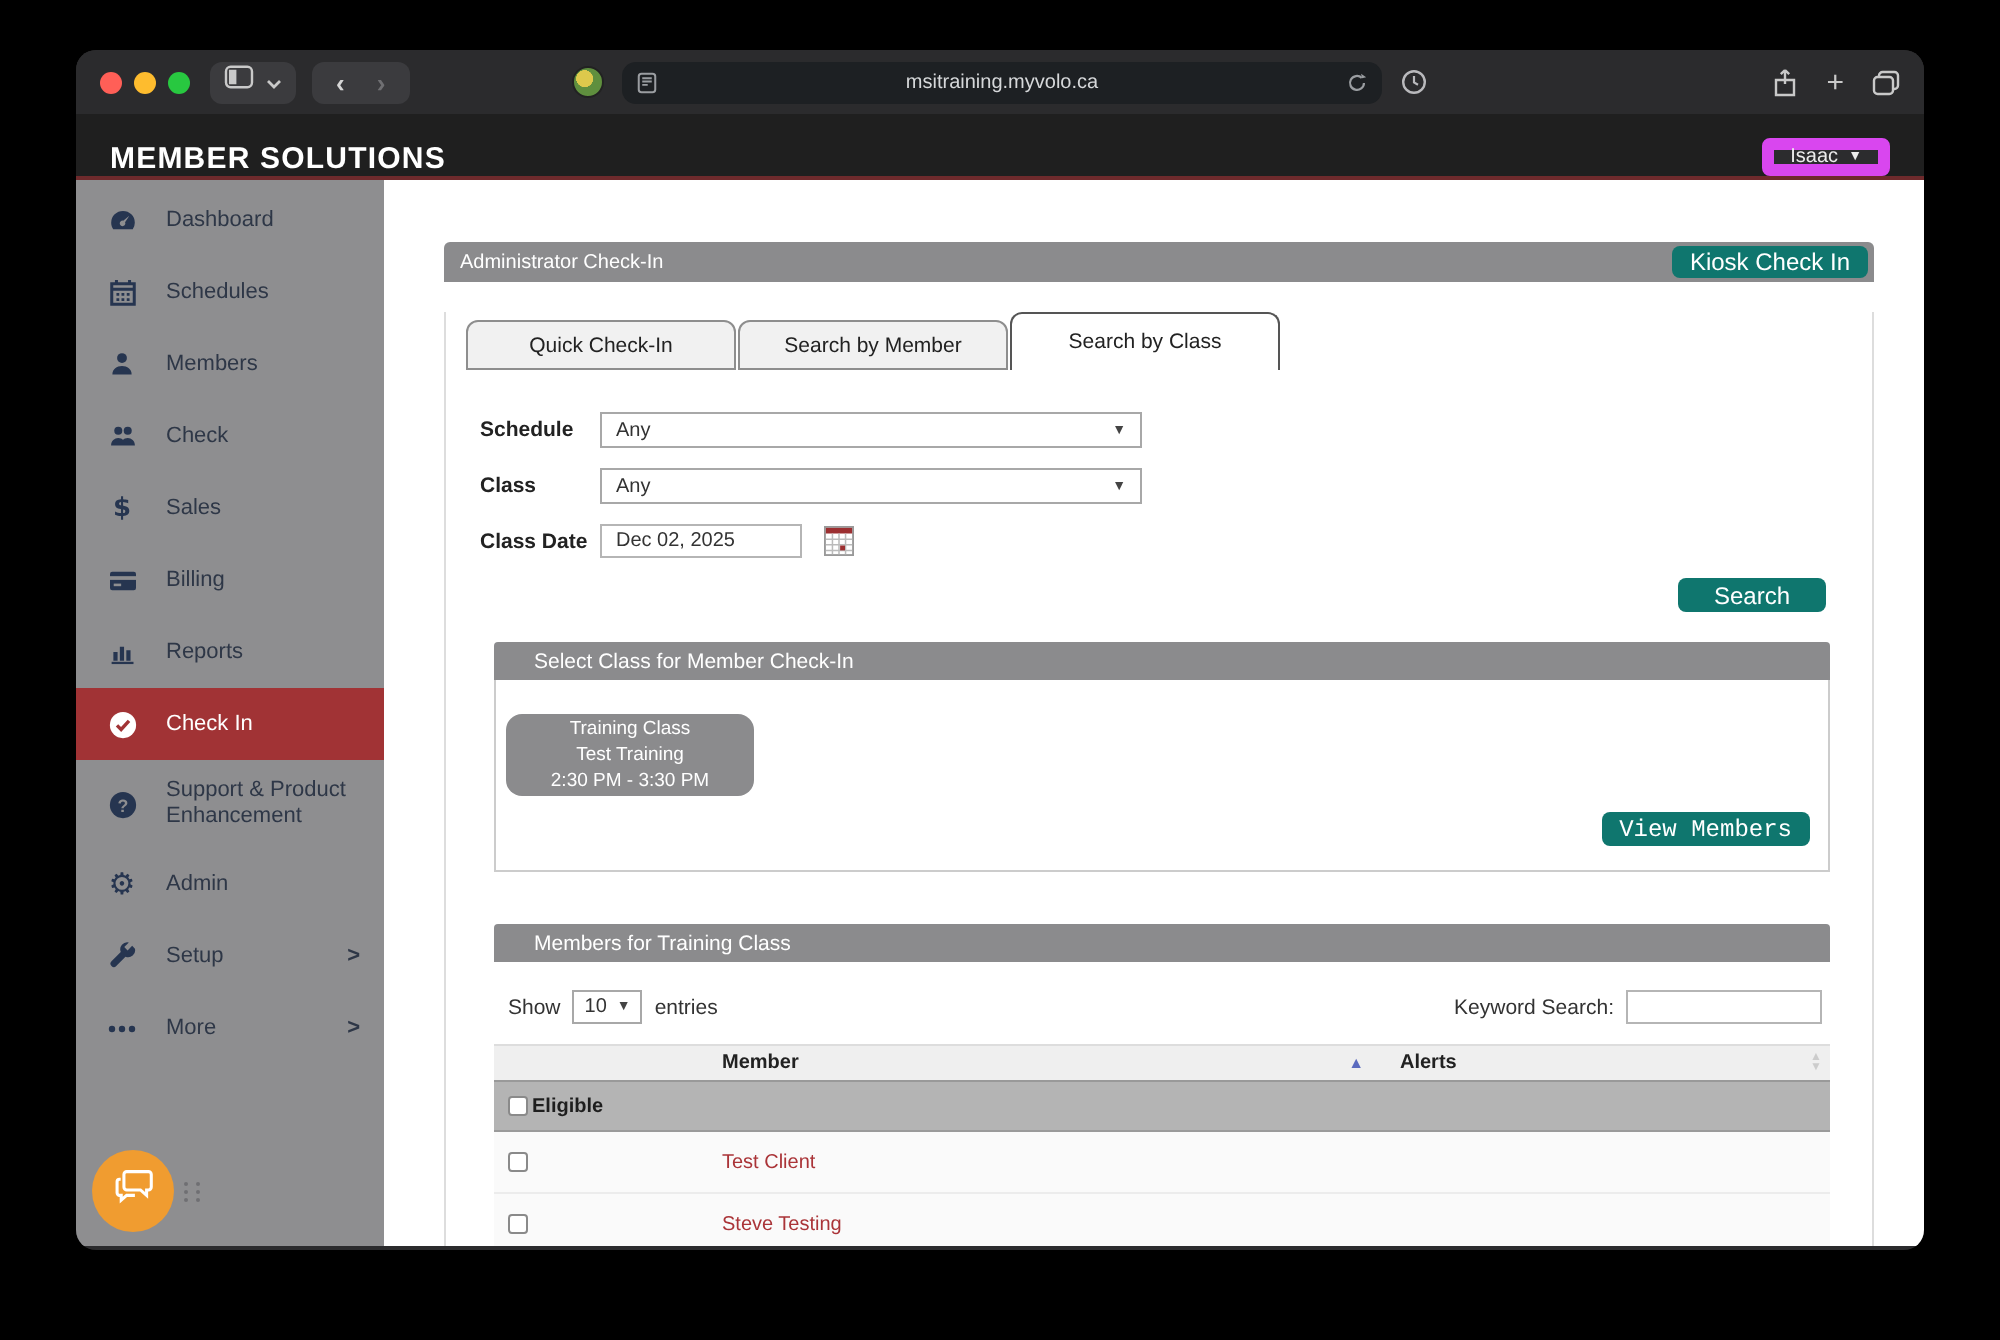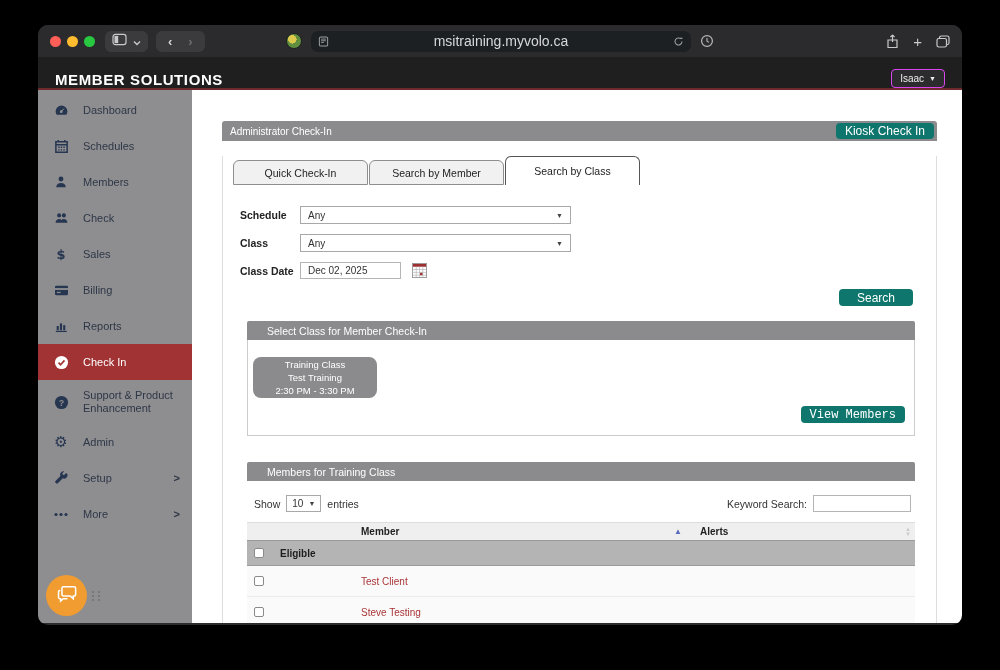--- a/index.html
+++ b/index.html
@@ -18,28 +18,28 @@
   .chrome { height:32px; background:#2b2b2d; position:relative; display:flex; align-items:center; padding:0 12px; }
   .traffic { display:flex; gap:6px; margin-right:10px; }
   .light { width:11px; height:11px; border-radius:50%; }
   .light.red{ background:#ff5f57; } .light.yellow{ background:#febc2e; } .light.green{ background:#28c840; }
   .chrome-pill { background:#3b3b3e; border-radius:6px; height:21px; display:flex; align-items:center; padding:0 7px; gap:6px; color:#c9c9c9; margin-right:8px; }
   .nav-arrow { font-size:13px; font-weight:700; color:#d6d6d6; padding:0 5px; }
   .nav-arrow.dim { color:#6f6f72; }
   .chrome-center { position:absolute; left:50%; transform:translateX(-50%); display:flex; align-items:center; gap:9px; }
   .ext-icon { width:16px; height:16px; border-radius:50%; background:radial-gradient(circle at 38% 38%, #ddc94c 0 34%, #5f8f3e 35% 100%); border:1px solid #222; }
   .url-bar { width:380px; height:21px; background:#1d2023; border-radius:7px; display:flex; align-items:center; padding:0 7px; color:#b9bcc0; }
-  .url-text { flex:1; text-align:center; font-size:14px; color:#d6d8da; }
+  .url-text { flex:1; text-align:center; font-size:10px; color:#d6d8da; }
   .chrome-icon { color:#b9b9bc; font-size:12px; display:flex; align-items:center; }
   .right-icons { margin-left:auto; display:flex; align-items:center; gap:14px; }
   .plus-glyph { font-size:15px; color:#c9c9c9; line-height:1; }
   
   .app-header { height:33px; background:#1f1f1f; border-bottom:2px solid #6e2a2c; display:flex; align-items:flex-end; padding:0 17px; }
   .brand { color:#fff; font-weight:700; font-size:15px; letter-spacing:0.6px; }
-  .user-btn { margin-left:auto; background:#2c2c2e; border:1px solid #d946ef; color:#ececec; font-size:10px; height:19px; padding:0 8px; border-radius:4px; display:flex; align-items:center; gap:5px; cursor:pointer; }
+  .user-btn { margin-left:auto; background:#2c2c2e; border:6px solid #d946ef; color:#ececec; font-size:10px; height:19px; padding:0 8px; border-radius:4px; display:flex; align-items:center; gap:5px; cursor:pointer; }
   .user-caret { font-size:7px; }
   
   .app-body { display:flex; height:533px; }
   .sidebar { width:154px; background:#8e8e90; flex-shrink:0; position:relative; padding-top:2px; }
   .nav-item { height:36px; display:flex; align-items:center; padding:0 12px 0 15px; gap:14px; color:#2e3747; font-size:11px; cursor:pointer; }
   .nav-item.two-line { height:44px; line-height:13px; }
   .nav-item .icn { width:16px; display:flex; justify-content:center; align-items:center; }
   .nav-item .icn svg { fill:#263550; }
   .nav-item .icn .glyph { color:#263550; font-family:"DejaVu Sans", sans-serif; font-size:13px; font-weight:700; }
   .nav-item.active { background:#a13335; color:#fff; }
@@ -82,21 +82,21 @@
   .controls { display:flex; justify-content:space-between; align-items:flex-start; padding:14px 4px 10px 7px; font-size:10.5px; color:#333; }
   .show-group, .kw-group { display:flex; align-items:center; }
   .show-select { border:1px solid #a8a8a8; height:17px; padding:0 5px; display:inline-flex; align-items:center; gap:5px; margin:0 6px; font-size:10px; background:#fff; cursor:pointer; }
   .kw-input { width:98px; height:17px; border:1px solid #b5b5b5; margin-left:6px; font-family:inherit; font-size:10px; padding:0 4px; }
   .t-header { display:flex; height:19px; background:#efefef; border-top:1px solid #ddd; border-bottom:1px solid #999; align-items:center; font-size:10px; font-weight:700; color:#222; }
   .col-check { width:114px; padding-left:7px; display:flex; align-items:center; }
   .col-member { width:327px; display:flex; align-items:center; justify-content:space-between; padding-right:6px; }
   .col-alerts { flex:1; padding-left:12px; display:flex; align-items:center; justify-content:space-between; padding-right:4px; }
   .sort-asc { color:#5b6bbf; font-size:8px; }
   .sort-idle { display:flex; flex-direction:column; color:#ccc; font-size:6px; line-height:5px; }
-  .group-row { display:flex; align-items:center; height:25px; background:#b4b4b4; border-bottom:1px solid #9a9a9a; font-size:10px; font-weight:700; color:#1e1e1e; padding-left:7px; gap:16px; }
+  .group-row { display:flex; align-items:center; height:25px; background:#b4b4b4; border-bottom:1px solid #9a9a9a; font-size:10px; font-weight:700; color:#1e1e1e; padding-left:7px; gap:2px; }
   .data-row { display:flex; align-items:center; height:31px; background:#fafafa; border-bottom:1px solid #ececec; font-size:10px; }
   .member-link { color:#aa3438; cursor:pointer; }
   .checkbox { width:10px; height:10px; border:1px solid #8a8a8a; border-radius:2px; background:#fff; display:inline-block; cursor:pointer; }
 </style>
 </head>
 <body>
 
 <div class="window">
 
   <div class="chrome">

